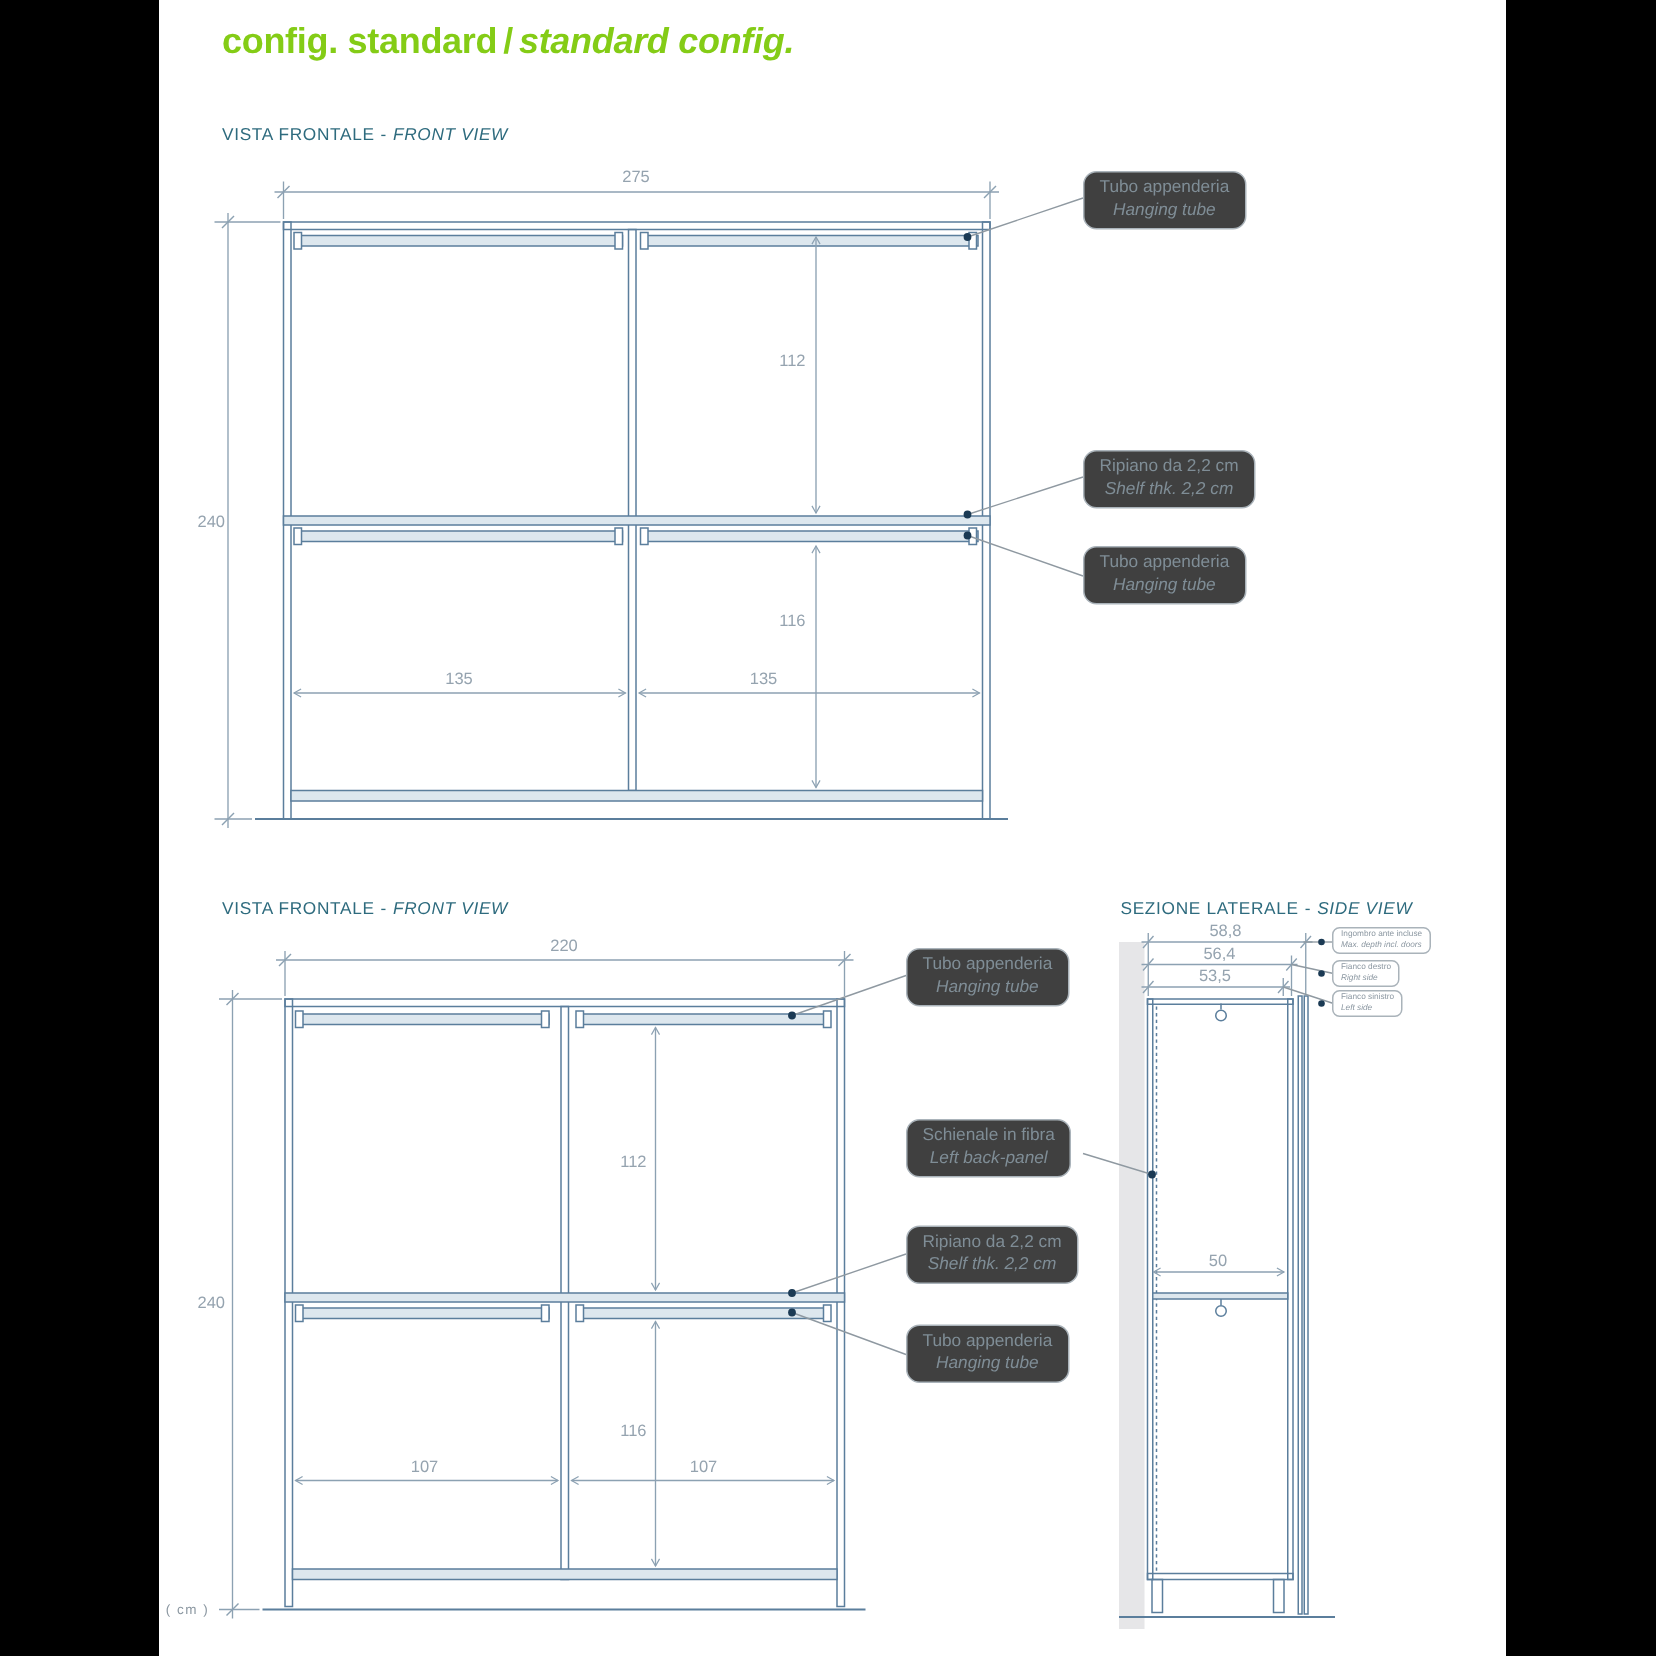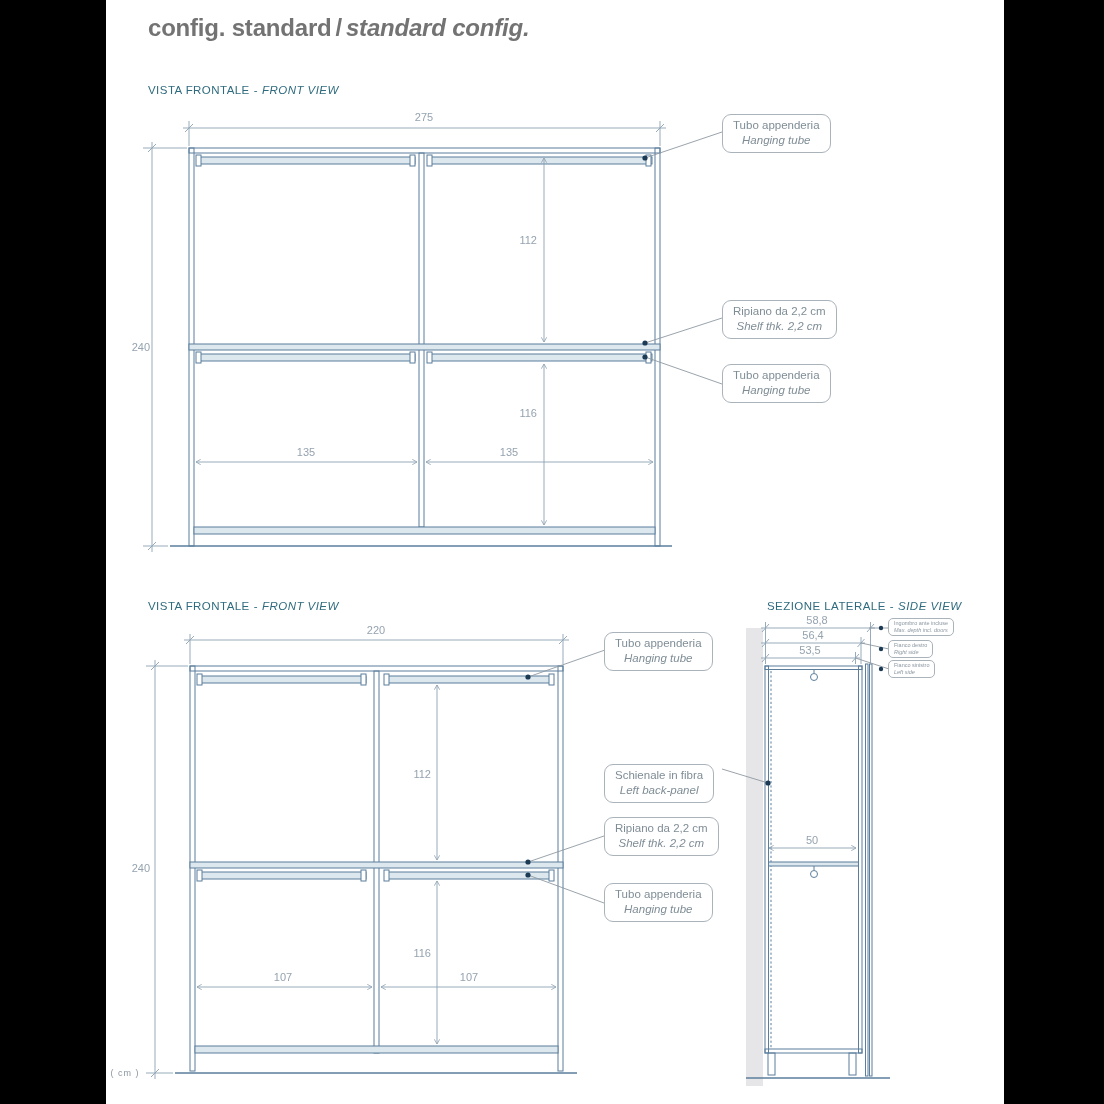--- a/index.html
+++ b/index.html
@@ -1,25 +1,25 @@
 <!DOCTYPE html>
 <html><head>
 <meta charset="utf-8">
 <style>
   html,body{margin:0;padding:0;background:#000;}
   .canvas{position:relative;width:1104px;height:1104px;background:#000;overflow:hidden;
           font-family:"Liberation Sans",sans-serif;}
   .page{position:absolute;left:106px;top:0;width:898px;height:1104px;background:#ffffff;}
-  .title{position:absolute;left:148px;top:14px;font-size:24px;font-weight:800;color:#737373;letter-spacing:-0.2px;white-space:nowrap;}
+  .title{position:absolute;left:148px;top:14px;font-size:24px;font-weight:800;color:#84cc16;letter-spacing:-0.2px;white-space:nowrap;}
   .t-sep{font-weight:700;margin:0 4px;}
   .t-it{font-style:italic;}
   .section-h{position:absolute;font-size:11.5px;font-weight:400;color:#2e6b7e;letter-spacing:.45px;white-space:nowrap;}
   .sh-dash{margin:0 4px;}
   .sh-en{font-style:italic;}
-  .callout{position:absolute;background:#ffffff;border:1.3px solid #aab3ba;border-radius:9px;
+  .callout{position:absolute;background:#404040;border:1.3px solid #aab3ba;border-radius:9px;
            padding:3px 10px 4px 10px;font-size:11.5px;line-height:15px;color:#7f8d96;white-space:nowrap;}
   .c-en{font-style:italic;text-align:center;}
   .pill{position:absolute;background:#fff;border:1px solid #aab3ba;border-radius:5px;
         padding:1px 5px;font-size:5.5px;line-height:7px;color:#8b97a1;white-space:nowrap;}
   .p-en{font-style:italic;}
   svg.draw{position:absolute;left:0;top:0;}
   .dimtxt{font-family:"Liberation Sans",sans-serif;font-size:11px;fill:#95a3af;}
   .unitstxt{font-family:"Liberation Sans",sans-serif;font-size:9px;fill:#8b97a1;letter-spacing:1px;}
 </style>
 </head>
@@ -210,42 +210,42 @@
   <div class="title">
     <span class="t-reg">config. standard</span><span class="t-sep">/</span><span class="t-it">standard config.</span>
   </div>
 
   <div class="section-h" style="left:148px;top:84px;">
     <span>VISTA FRONTALE</span><span class="sh-dash">-</span><span class="sh-en">FRONT VIEW</span>
   </div>
   <div class="section-h" style="left:148px;top:600px;">
     <span>VISTA FRONTALE</span><span class="sh-dash">-</span><span class="sh-en">FRONT VIEW</span>
   </div>
-  <div class="section-h" style="left:747px;top:600px;margin-left:20px;">
+  <div class="section-h" style="left:747px;top:600px;">
     <span>SEZIONE LATERALE</span><span class="sh-dash">-</span><span class="sh-en">SIDE VIEW</span>
   </div>
 
   <div class="callout" style="left:722px;top:114px;">
     <div class="c-it">Tubo appenderia</div>
     <div class="c-en">Hanging tube</div>
   </div>
   <div class="callout" style="left:722px;top:300px;">
     <div class="c-it">Ripiano da 2,2 cm</div>
     <div class="c-en">Shelf thk. 2,2 cm</div>
   </div>
   <div class="callout" style="left:722px;top:364px;">
     <div class="c-it">Tubo appenderia</div>
     <div class="c-en">Hanging tube</div>
   </div>
 
   <div class="callout" style="left:604px;top:632px;">
     <div class="c-it">Tubo appenderia</div>
     <div class="c-en">Hanging tube</div>
   </div>
-  <div class="callout" style="left:604px;top:764px;">
+  <div class="callout" style="left:604px;top:746px;">
     <div class="c-it">Schienale in fibra</div>
     <div class="c-en">Left back-panel</div>
   </div>
   <div class="callout" style="left:604px;top:817px;">
     <div class="c-it">Ripiano da 2,2 cm</div>
     <div class="c-en">Shelf thk. 2,2 cm</div>
   </div>
   <div class="callout" style="left:604px;top:883px;">
     <div class="c-it">Tubo appenderia</div>
     <div class="c-en">Hanging tube</div>

